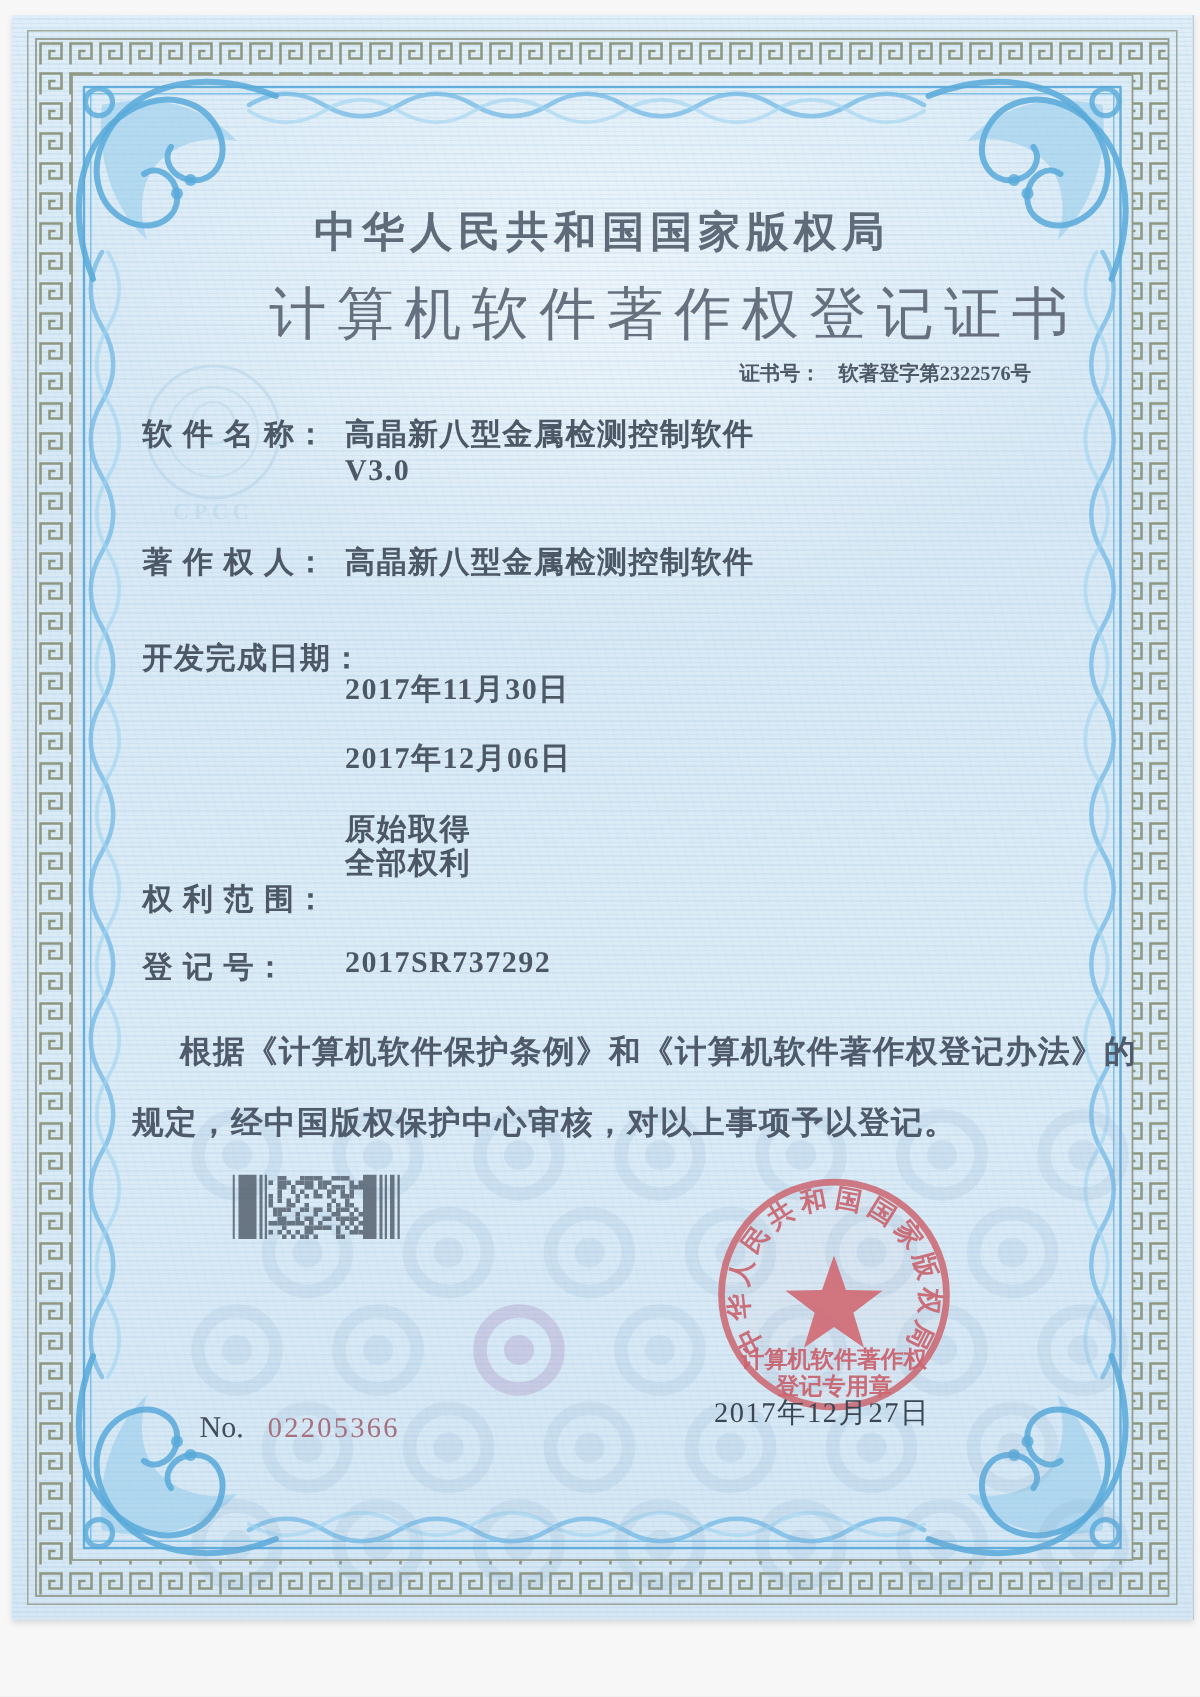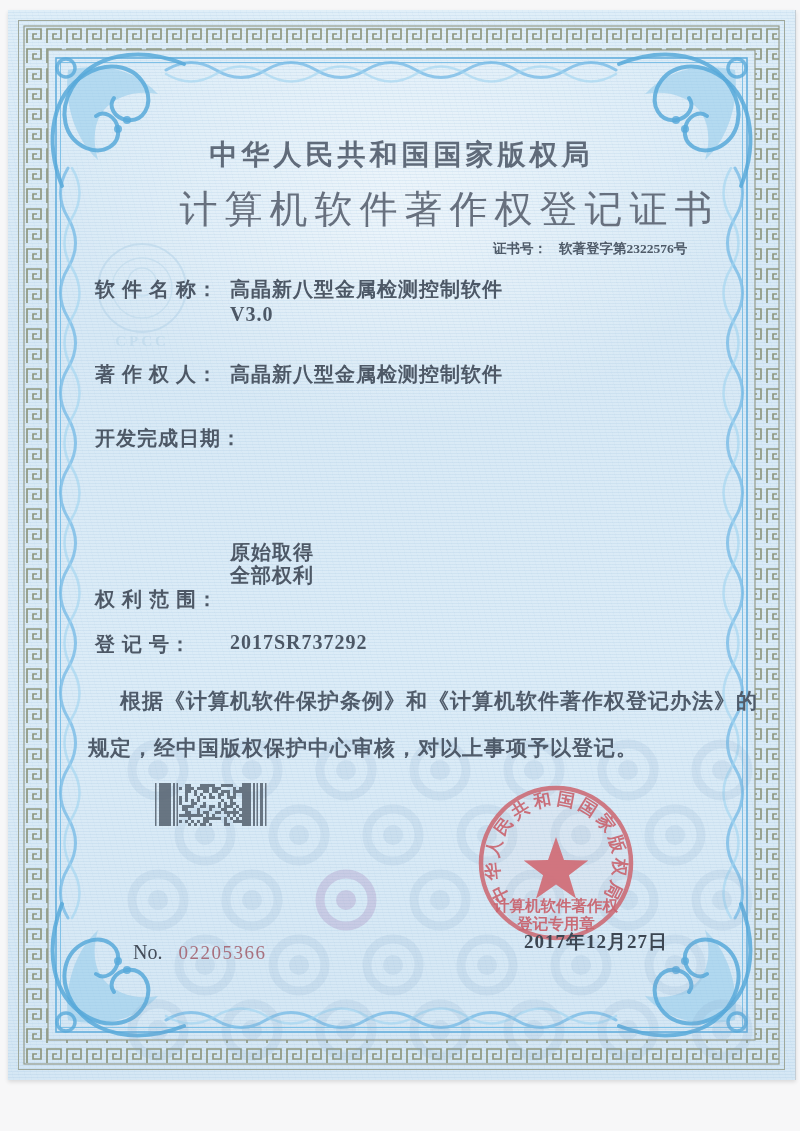--- a/index.html
+++ b/index.html
@@ -18,21 +18,21 @@
   .abs{position:absolute;}
   .ctr{left:0;width:787px;text-align:center;}
   .title1{top:126px;font-size:28px;font-weight:700;letter-spacing:4px;color:#606b7a;}
   .title2{top:174px;font-size:38px;font-weight:400;letter-spacing:7px;color:#67707e;padding-left:48px;}
   .certno{left:485px;top:230px;font-size:13.5px;font-weight:700;color:#4e5a68;white-space:nowrap;}
   .certno .val{margin-left:12px;}
   .frow{font-size:20px;font-weight:600;color:#4d5866;white-space:nowrap;letter-spacing:1px;text-align:center;}
   .flabel{left:87px;}
   .fvalue{left:222px;}
   .para{font-size:21px;font-weight:600;color:#4f5b6a;white-space:nowrap;letter-spacing:1px;}
-  .sealdate{left:484px;top:919px;width:176px;text-align:right;font-size:19px;font-weight:700;color:#3c4652;letter-spacing:1px;}
+  .sealdate{left:468px;top:919px;width:176px;text-align:left;font-size:19px;font-weight:400;color:#3c4652;letter-spacing:1px;}
   .serial{left:125px;top:931px;font-size:20px;color:#434c59;white-space:nowrap;}
   .serial .num{margin-left:16px;font-size:19px;letter-spacing:1.5px;color:#a8707d;}
   svg{display:block;}
 </style>
 </head>
 <body>
 
 <div id="page">
   <div class="cert">
 
@@ -160,21 +160,23 @@
     </div>
 
     <div class="abs frow flabel" style="top:266px">软 件 名 称：</div>
     <div class="abs frow fvalue" style="top:266px">高晶新八型金属检测控制软件</div>
     <div class="abs frow fvalue" style="top:293px">V3.0</div>
 
     <div class="abs frow flabel" style="top:351px">著 作 权 人：</div>
     <div class="abs frow fvalue" style="top:351px">高晶新八型金属检测控制软件</div>
 
     <div class="abs frow flabel" style="top:415px">开发完成日期：</div>
-
+    <div class="abs frow fvalue" style="top:436px">2017年11月30日</div>
+
+    <div class="abs frow fvalue" style="top:482px">2017年12月06日</div>
 
     <div class="abs frow fvalue" style="top:529px">原始取得</div>
 
     <div class="abs frow flabel" style="top:576px">权 利 范 围：</div>
     <div class="abs frow fvalue" style="top:552px">全部权利</div>
 
     <div class="abs frow flabel" style="top:621px">登   记   号：</div>
     <div class="abs frow fvalue" style="top:621px">2017SR737292</div>
 
     <div class="abs para" style="left:112px;top:677px">根据《计算机软件保护条例》和《计算机软件著作权登记办法》的</div>

